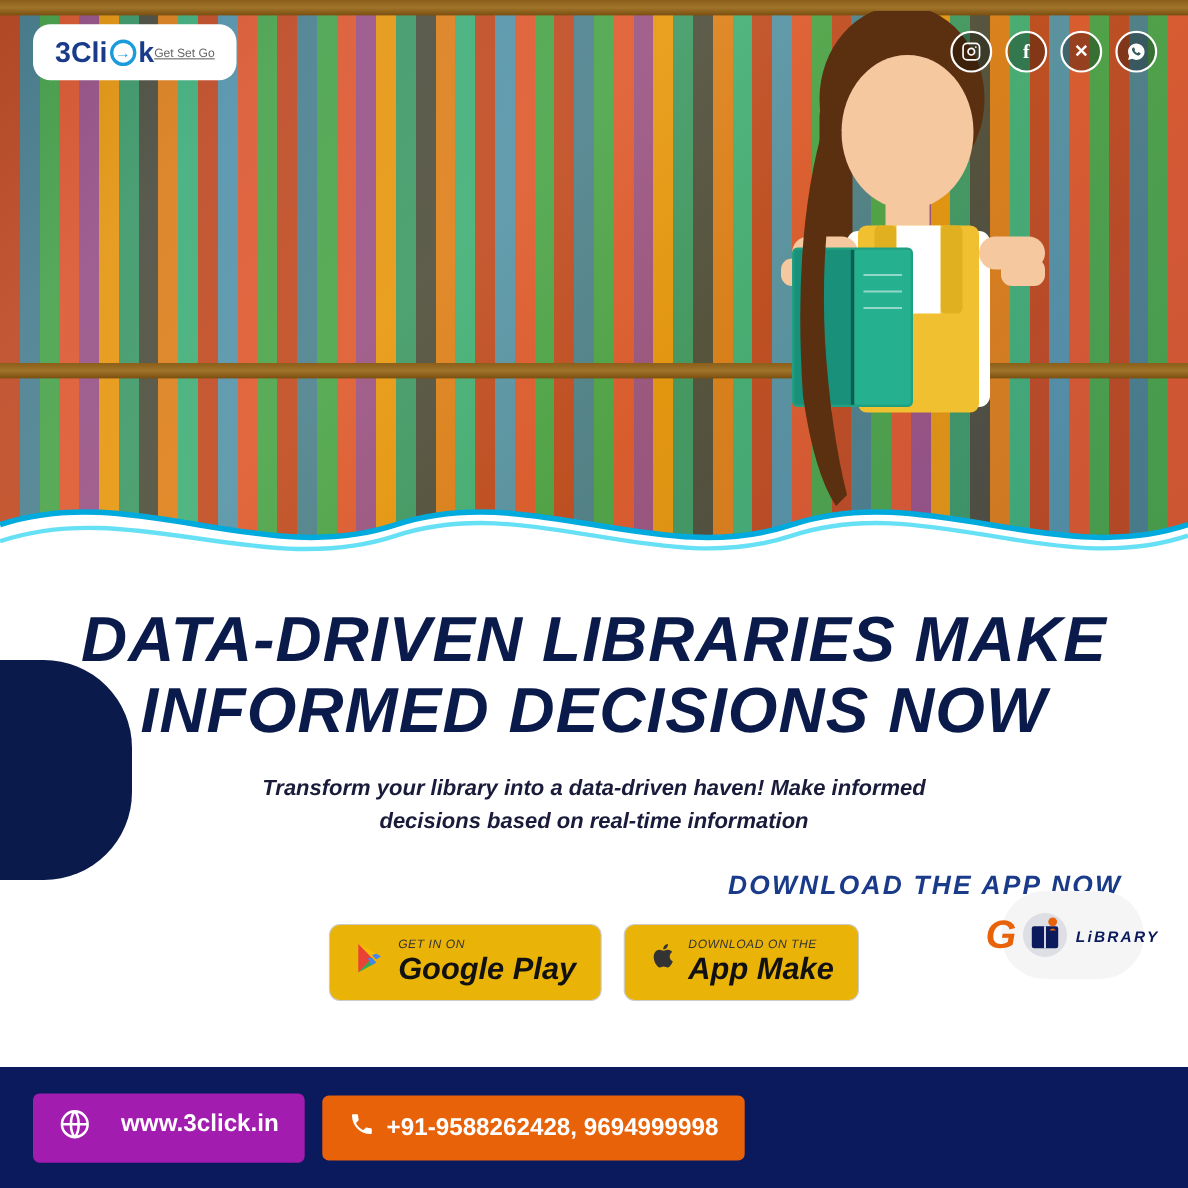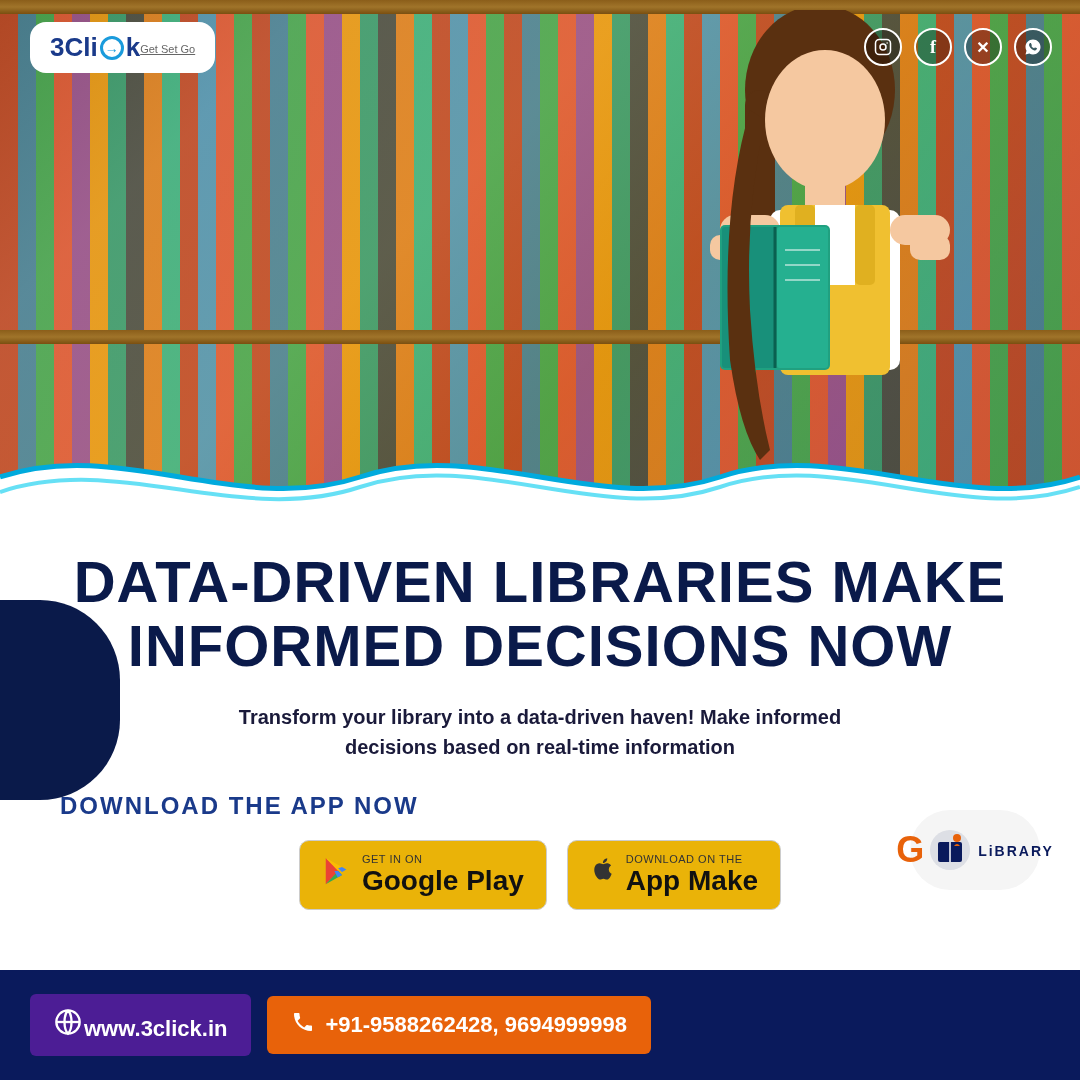--- a/index.html
+++ b/index.html
@@ -101,21 +101,21 @@
       font-weight: 600;
       line-height: 1.5;
       margin-bottom: 30px;
       max-width: 650px;
       margin-left: auto;
       margin-right: auto;
       margin-top: 24px;
     }
 
     .download-label {
-      text-align: left;
+      text-align: right;
       font-size: 24px;
       font-weight: 800;
       color: #1a3a8a;
       letter-spacing: 2px;
       text-transform: uppercase;
       margin-bottom: 20px;
     }
 
     .app-buttons {
       display: flex;
@@ -162,23 +162,23 @@
       height: 110px;
       background: #0a1a5c;
       display: flex;
       align-items: center;
       padding: 0 30px;
       gap: 0;
     }
 
     .footer-website {
       display: flex;
-      align-items: flex-end;
-      gap: 2px;
-      background: #4c1d95;
+      align-items: flex-start;
+      gap: 28px;
+      background: #a21caf;
       padding: 14px 24px;
       border-radius: 6px;
       margin-right: 16px;
     }
 
     .footer-phone {
       display: flex;
       align-items: center;
       gap: 10px;
       background: #e8620a;
@@ -362,21 +362,21 @@
       <span style="font-size:16px; font-weight:900; color:white;">✕</span>
     </div>
     <div class="social-icon" style="background: rgba(0,0,0,0.3);">
       <svg width="18" height="18" viewBox="0 0 24 24" fill="white">
           <path d="M12 2C6.48 2 2 6.48 2 12c0 1.85.5 3.58 1.37 5.07L2 22l5.07-1.34C8.47 21.51 10.2 22 12 22c5.52 0 10-4.48 10-10S17.52 2 12 2zm4.64 13.44c-.2.55-1.16 1.08-1.6 1.1-.44.03-.43.34-2.71-.56-2.66-1.07-4.36-3.83-4.49-4.01-.13-.18-1.06-1.41-1.06-2.69s.67-1.9.91-2.16c.24-.26.52-.33.7-.33l.5.01c.16 0 .38-.06.6.45l.86 2.1c.07.17.12.37.01.59l-.3.53-.22.33c.13.2.67.97 1.35 1.58.9.81 1.68 1.08 1.92 1.2.24.12.38.1.52-.06l.74-.88c.14-.17.28-.14.47-.08l1.96.92c.5.24.5.24.44.79z"></path>
         </svg>
     </div>
   </div>
 </div>
 
-<div class="bottom-section" style="position:relative; padding-top: 30px;">
+<div class="bottom-section" style="position:relative; padding-top: 30px; font-style: italic;">
 
   <div class="dark-blob"></div>
 
   <h1 class="main-heading">DATA-DRIVEN LIBRARIES MAKE INFORMED DECISIONS NOW</h1>
 
   <p class="sub-text">Transform your library into a data-driven haven! Make informed decisions based on real-time information</p>
 
   <p class="download-label">DOWNLOAD THE APP NOW</p>
 
   <div class="app-buttons">

